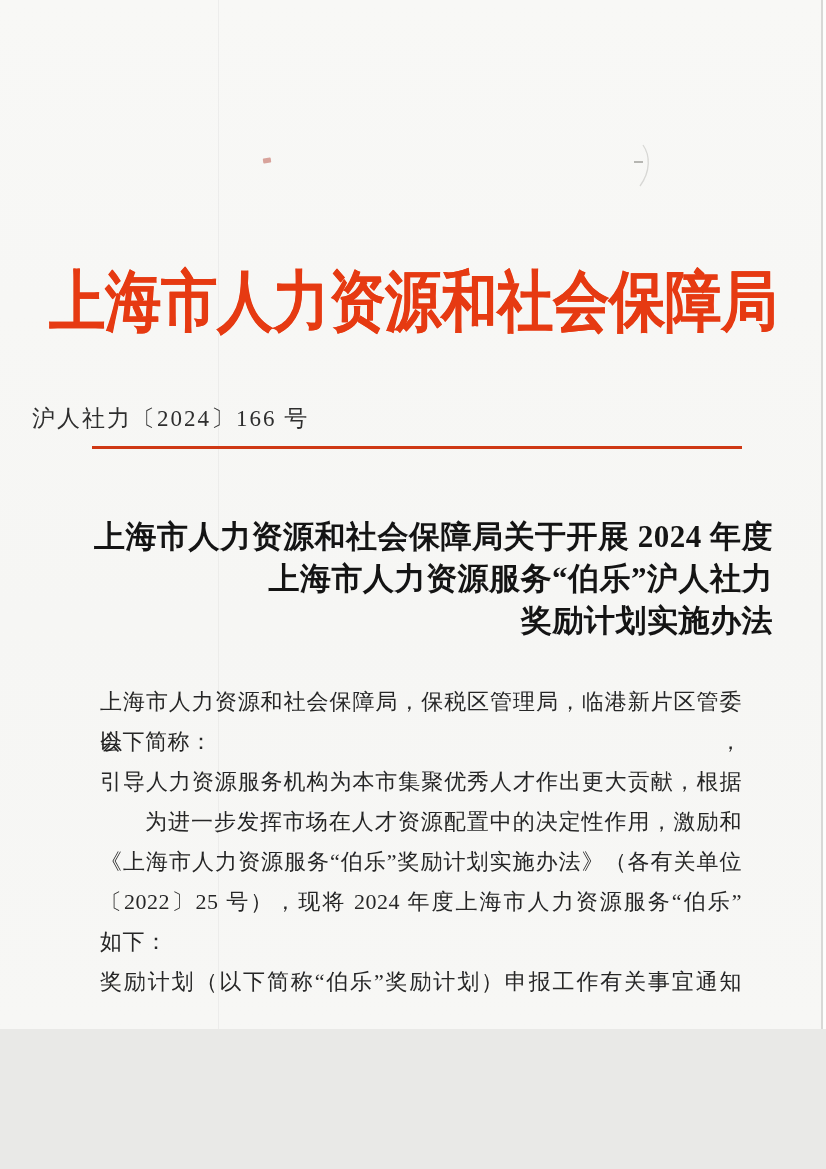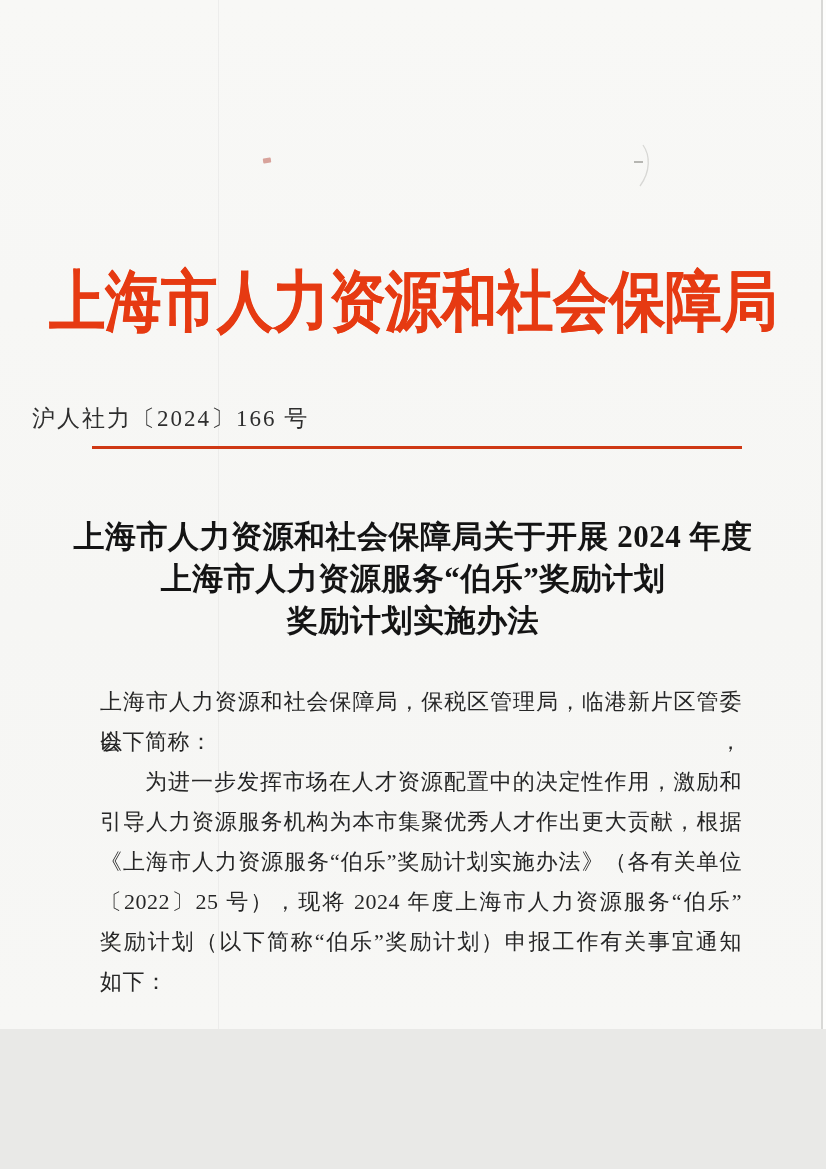--- a/index.html
+++ b/index.html
@@ -58,22 +58,22 @@
     color: #2e2e2e;
     padding-left: 32px;
   }
 
   .red-line {
     position: absolute; top: 446px; left: 92px; width: 650px; height: 3px;
     background: #cf3814;
   }
 
   .doc-title {
-    position: absolute; top: 516px; left: 63px; width: 700px;
-    text-align: center;
+    position: absolute; top: 516px; left: 73px; width: 700px;
+    text-align: right;
     font-weight: bold;
     font-size: 31px; line-height: 42px;
     color: #141414;
     letter-spacing: 0.5px;
   }
 
   .body-text {
     position: absolute; top: 682px; left: 100px; width: 642px;
     font-size: 22px;
     color: #262626;
@@ -108,33 +108,33 @@
   <div class="squiggle-dash"></div>
 
   <div class="letterhead">上海市人力资源和社会保障局</div>
 
   <div class="doc-number">沪人社力〔2024〕166 号</div>
 
   <div class="red-line"></div>
 
   <div class="doc-title">
     <div>上海市人力资源和社会保障局关于开展 2024 年度</div>
-    <div>上海市人力资源服务“伯乐”奖励计划</div>
+    <div>上海市人力资源服务“伯乐”沪人社力</div>
     <div>奖励计划实施办法</div>
   </div>
 
   <div class="body-text">
     <div class="bline">上海市人力资源和社会保障局，保税区管理局，临港新片区管委会，</div>
     <div class="bline short">以下简称：</div>
+    <div class="bline">引导人力资源服务机构为本市集聚优秀人才作出更大贡献，根据</div>
     <div class="bline indent">为进一步发挥市场在人才资源配置中的决定性作用，激励和</div>
-    <div class="bline">引导人力资源服务机构为本市集聚优秀人才作出更大贡献，根据</div>
     <div class="bline">《上海市人力资源服务“伯乐”奖励计划实施办法》（各有关单位</div>
     <div class="bline">〔2022〕25 号），现将 2024 年度上海市人力资源服务“伯乐”</div>
+    <div class="bline short">如下：</div>
     <div class="bline">奖励计划（以下简称“伯乐”奖励计划）申报工作有关事宜通知</div>
-    <div class="bline short">如下：</div>
   </div>
 
   <div class="page-num">— 1 —</div>
 
   <div class="edge-line-right"></div>
   <div class="edge-white-right"></div>
 
 </div>
 
 </body></html>

